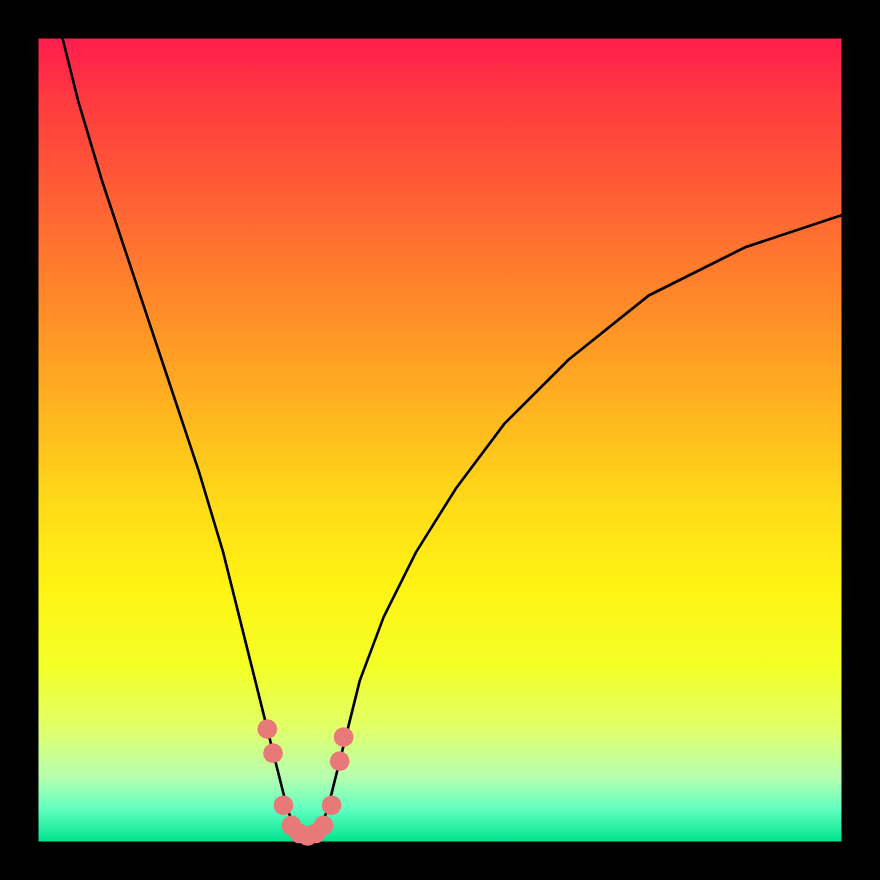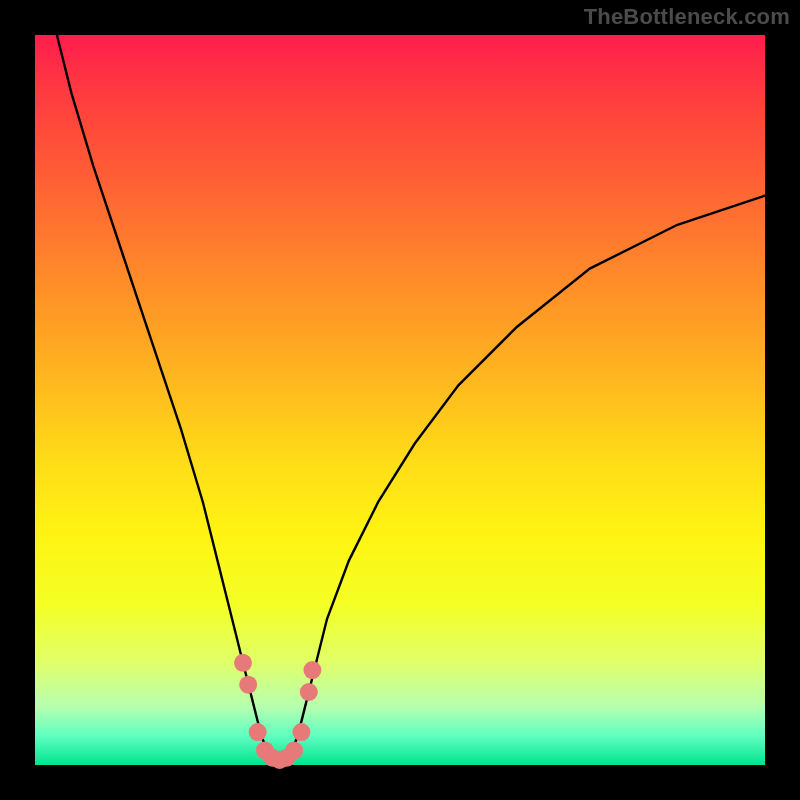--- a/index.html
+++ b/index.html
@@ -57,21 +57,20 @@
     top: 0;
     width: 730px;
     height: 730px;
     overflow: visible;
   }
 </style>
 </head>
 <body>
 
 <div class="frame">
-  <div class="watermark">TheBottleneck.com</div>
 
   <div class="plot">
     <svg class="curve" viewBox="0 0 730 730">
       <path id="curve-path" fill="none" stroke="#000" stroke-width="2.4" stroke-linecap="round" d="M21.9 0.0 L36.5 58.4 L58.4 131.4 L87.6 219.0 L116.8 306.6 L146.0 394.2 L167.9 467.2 L182.5 525.6 L197.1 584.0 L208.0 627.8 L219.0 671.6 L226.3 700.8 L233.6 719.0 L240.9 726.4 L248.2 726.4 L255.5 719.0 L262.8 700.8 L270.1 671.6 L281.1 627.8 L292.0 584.0 L313.9 525.6 L343.1 467.2 L379.6 408.8 L423.4 350.4 L481.8 292.0 L554.8 233.6 L642.4 189.8 L730.0 160.6"></path>
       <g id="marker-group">
           <circle cx="208.0" cy="627.8" r="9" fill="#e77a78"></circle>
           <circle cx="213.2" cy="649.7" r="9" fill="#e77a78"></circle>
           <circle cx="222.7" cy="697.1" r="9" fill="#e77a78"></circle>
           <circle cx="229.9" cy="715.4" r="9" fill="#e77a78"></circle>
           <circle cx="237.3" cy="722.7" r="9" fill="#e77a78"></circle>

